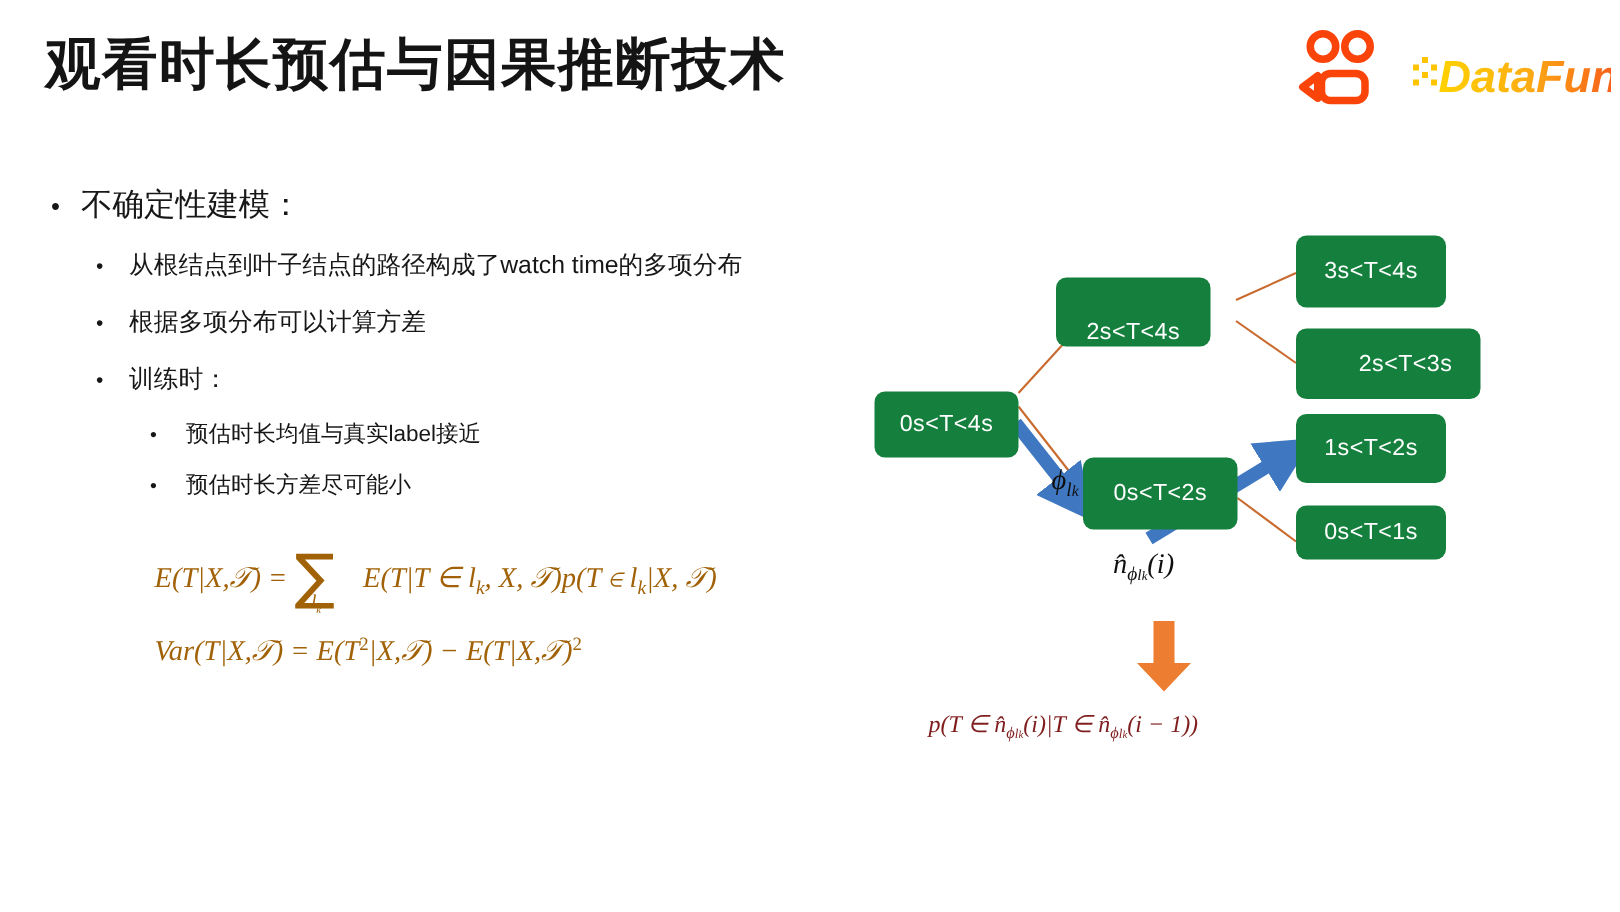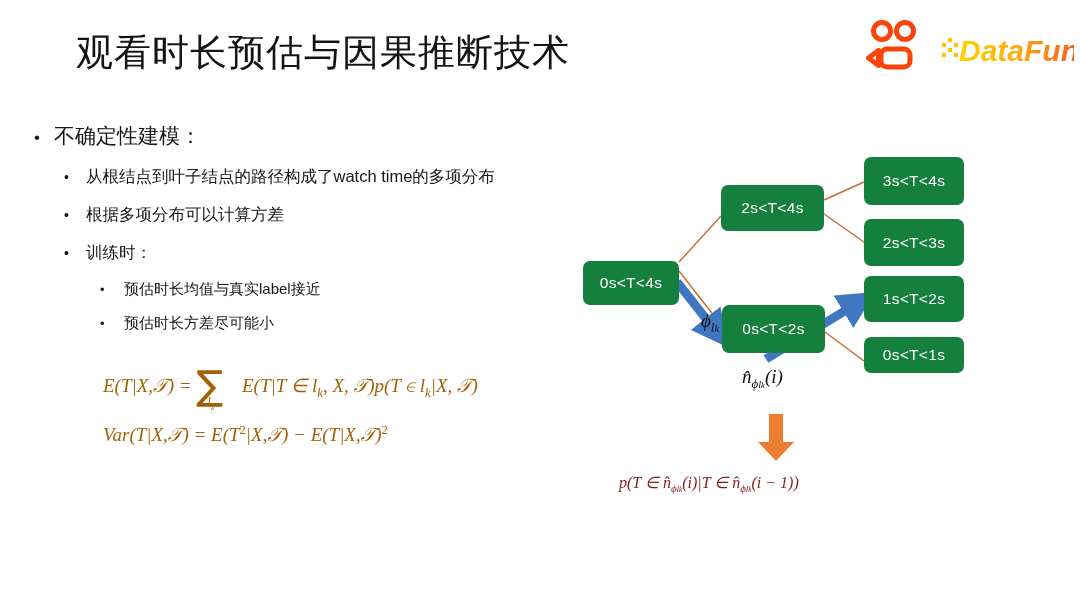--- a/index.html
+++ b/index.html
@@ -15,27 +15,26 @@
     width: 1080px;
     height: 608px;
     background: #ffffff;
     overflow: hidden;
   }
 
   
   .slide-title {
     position: absolute;
     left: 30px;
-    top: 28px;
+    top: 18px;
     font-size: 37px;
-    font-weight: normal;
+    font-weight: bold;
     color: #141414;
     letter-spacing: 1px;
     white-space: nowrap;
-    margin-left: 46px;
   }
 
   
   .logo-kuaishou {
     position: absolute;
     left: 862px;
     top: 19px;
     width: 66px;
     height: 52px;
   }
@@ -281,30 +280,30 @@
           <path d="M 0 0 L 10 5 L 0 10 z" fill="#3F78C1"></path>
         </marker>
       </defs>
       <line x1="107" y1="142" x2="152" y2="199" stroke="#3F78C1" stroke-width="9" marker-end="url(#bluehead)"></line>
       <line x1="196" y1="219" x2="296" y2="158" stroke="#3F78C1" stroke-width="9" marker-end="url(#bluehead)"></line>
     </svg>
 
     <div class="node" style="left:13px; top:105px; width:96px; height:44px;margin-top:16px;">
       <span>0s&lt;T&lt;4s</span>
     </div>
-    <div class="node" style="left:151px; top:45px; width:103px; height:46px;">
+    <div class="node" style="left:134px; top:45px; width:103px; height:46px;align-items:flex-end;">
       <span>2s&lt;T&lt;4s</span>
     </div>
     <div class="node" style="left:152px; top:165px; width:103px; height:48px;">
       <span>0s&lt;T&lt;2s</span>
     </div>
     <div class="node" style="left:294px; top:17px; width:100px; height:48px;">
       <span>3s&lt;T&lt;4s</span>
     </div>
-    <div class="node" style="left:294px; top:79px; width:100px; height:47px;">
+    <div class="node" style="left:294px; top:79px; width:100px; height:47px;padding-left:23px;">
       <span>2s&lt;T&lt;3s</span>
     </div>
     <div class="node" style="left:294px; top:136px; width:100px; height:46px;">
       <span>1s&lt;T&lt;2s</span>
     </div>
     <div class="node" style="left:294px; top:197px; width:100px; height:36px;">
       <span>0s&lt;T&lt;1s</span>
     </div>
   </div>
 

